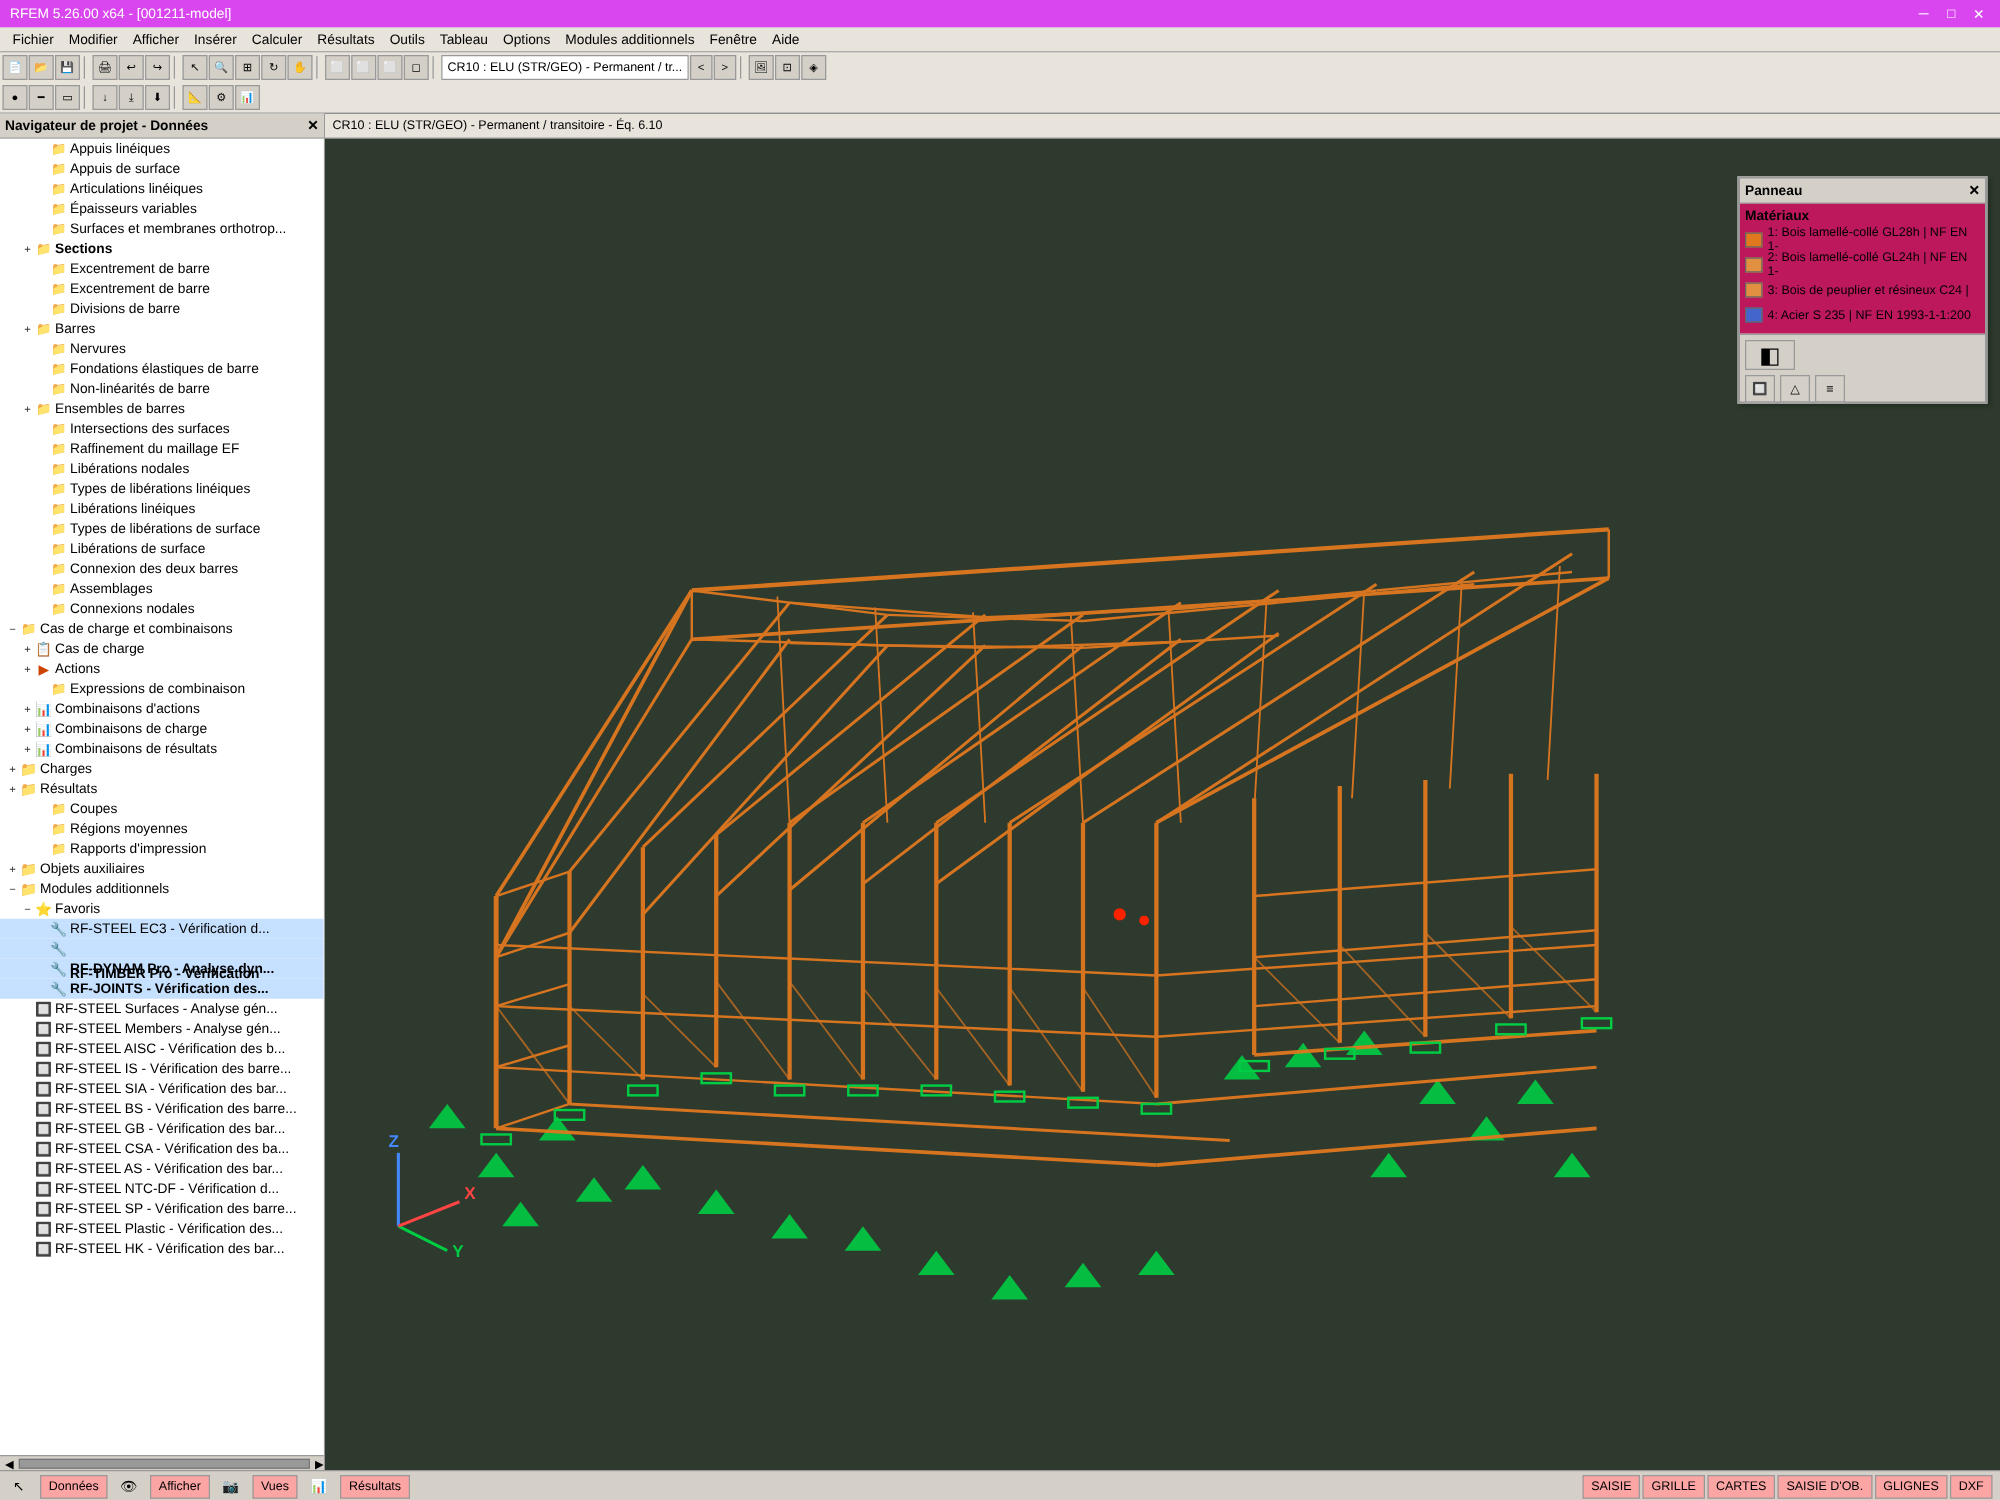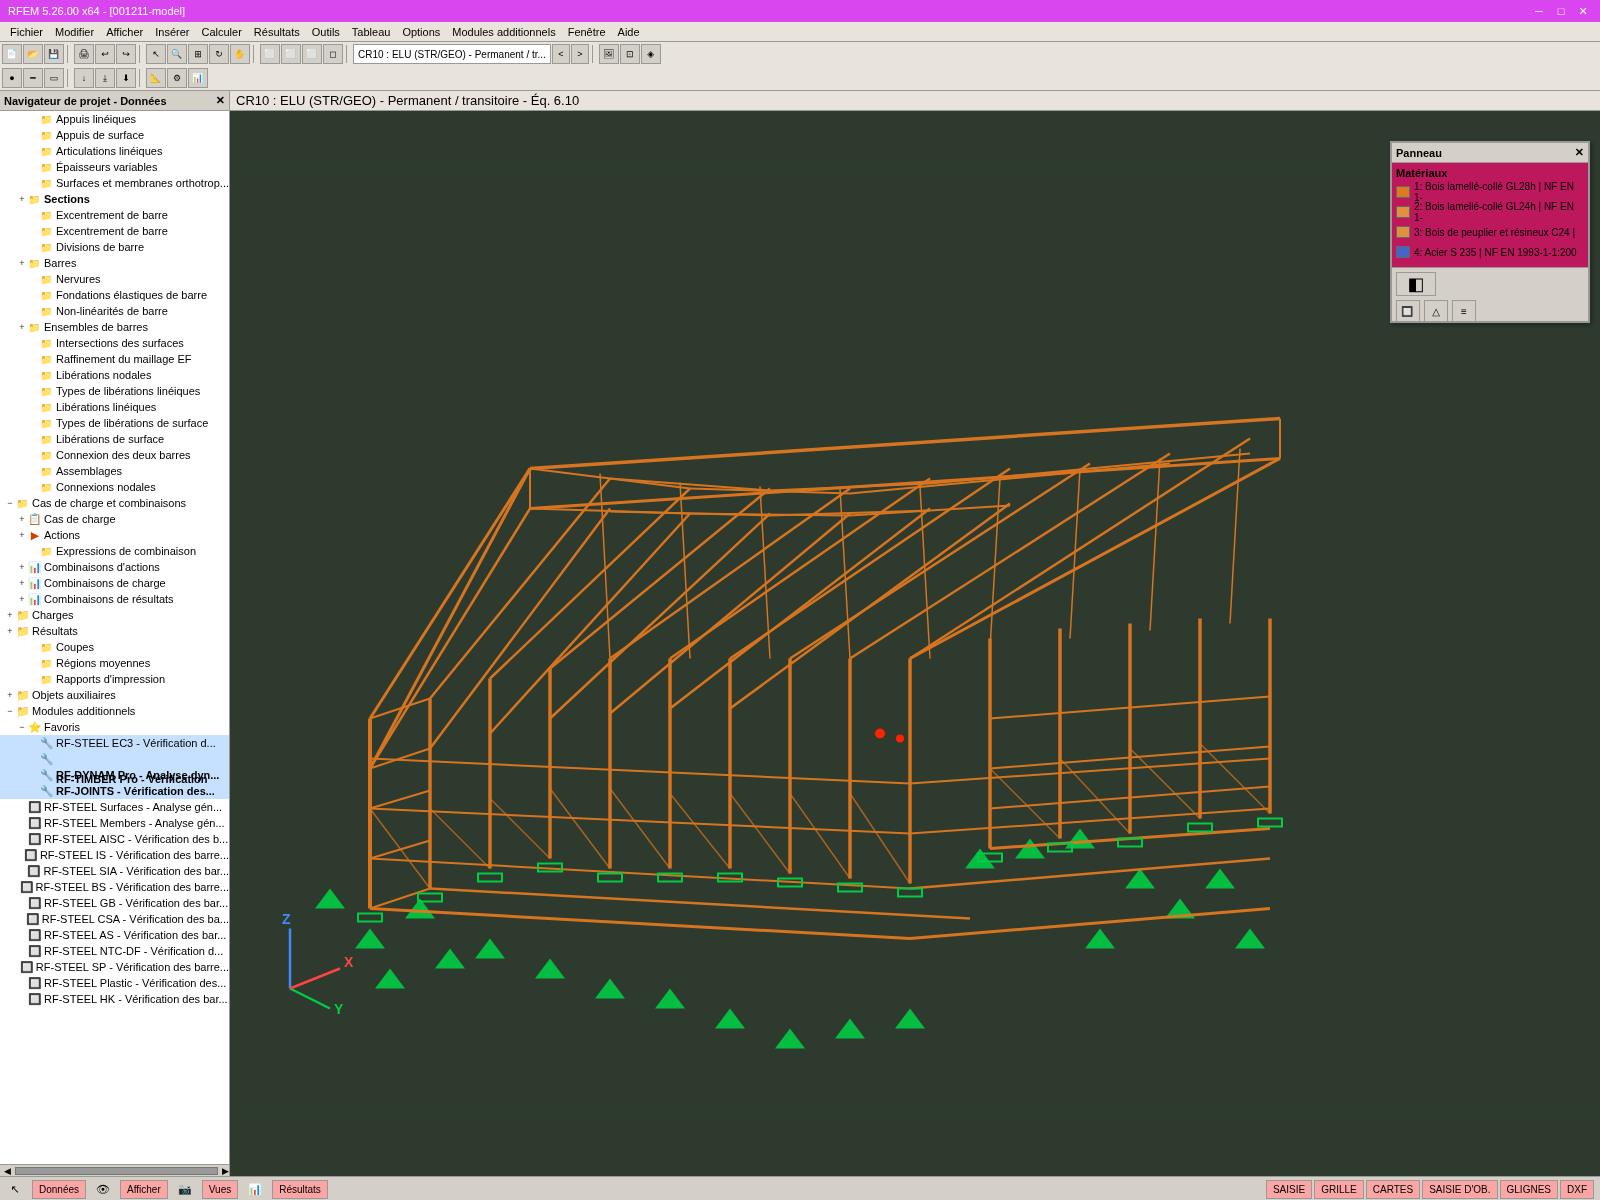--- a/index.html
+++ b/index.html
@@ -68,21 +68,21 @@
     }
 
     
     #main-layout {
       display: flex;
       height: calc(1200px - 22px - 20px - 48px - 25px);
     }
 
     
     #left-panel {
-      width: 230px;
+      width: 260px;
       background: #e8e4dc;
       border-right: 1px solid #999;
       display: flex;
       flex-direction: column;
     }
     #left-panel-header {
       background: #d4d0c8;
       border-bottom: 1px solid #999;
       height: 20px;
       display: flex;
@@ -125,21 +125,21 @@
       background: #2a2a2a;
       position: relative;
       overflow: hidden;
     }
     #viewport-header {
       background: #e8e4dc;
       height: 20px;
       display: flex;
       align-items: center;
       padding: 0 6px;
-      font-size: 13px;
+      font-size: 10px;
       border-bottom: 1px solid #999;
     }
 
     
     #model-canvas {
       width: 100%;
       height: calc(100% - 20px);
       background: #2d3a2d;
       position: relative;
     }

